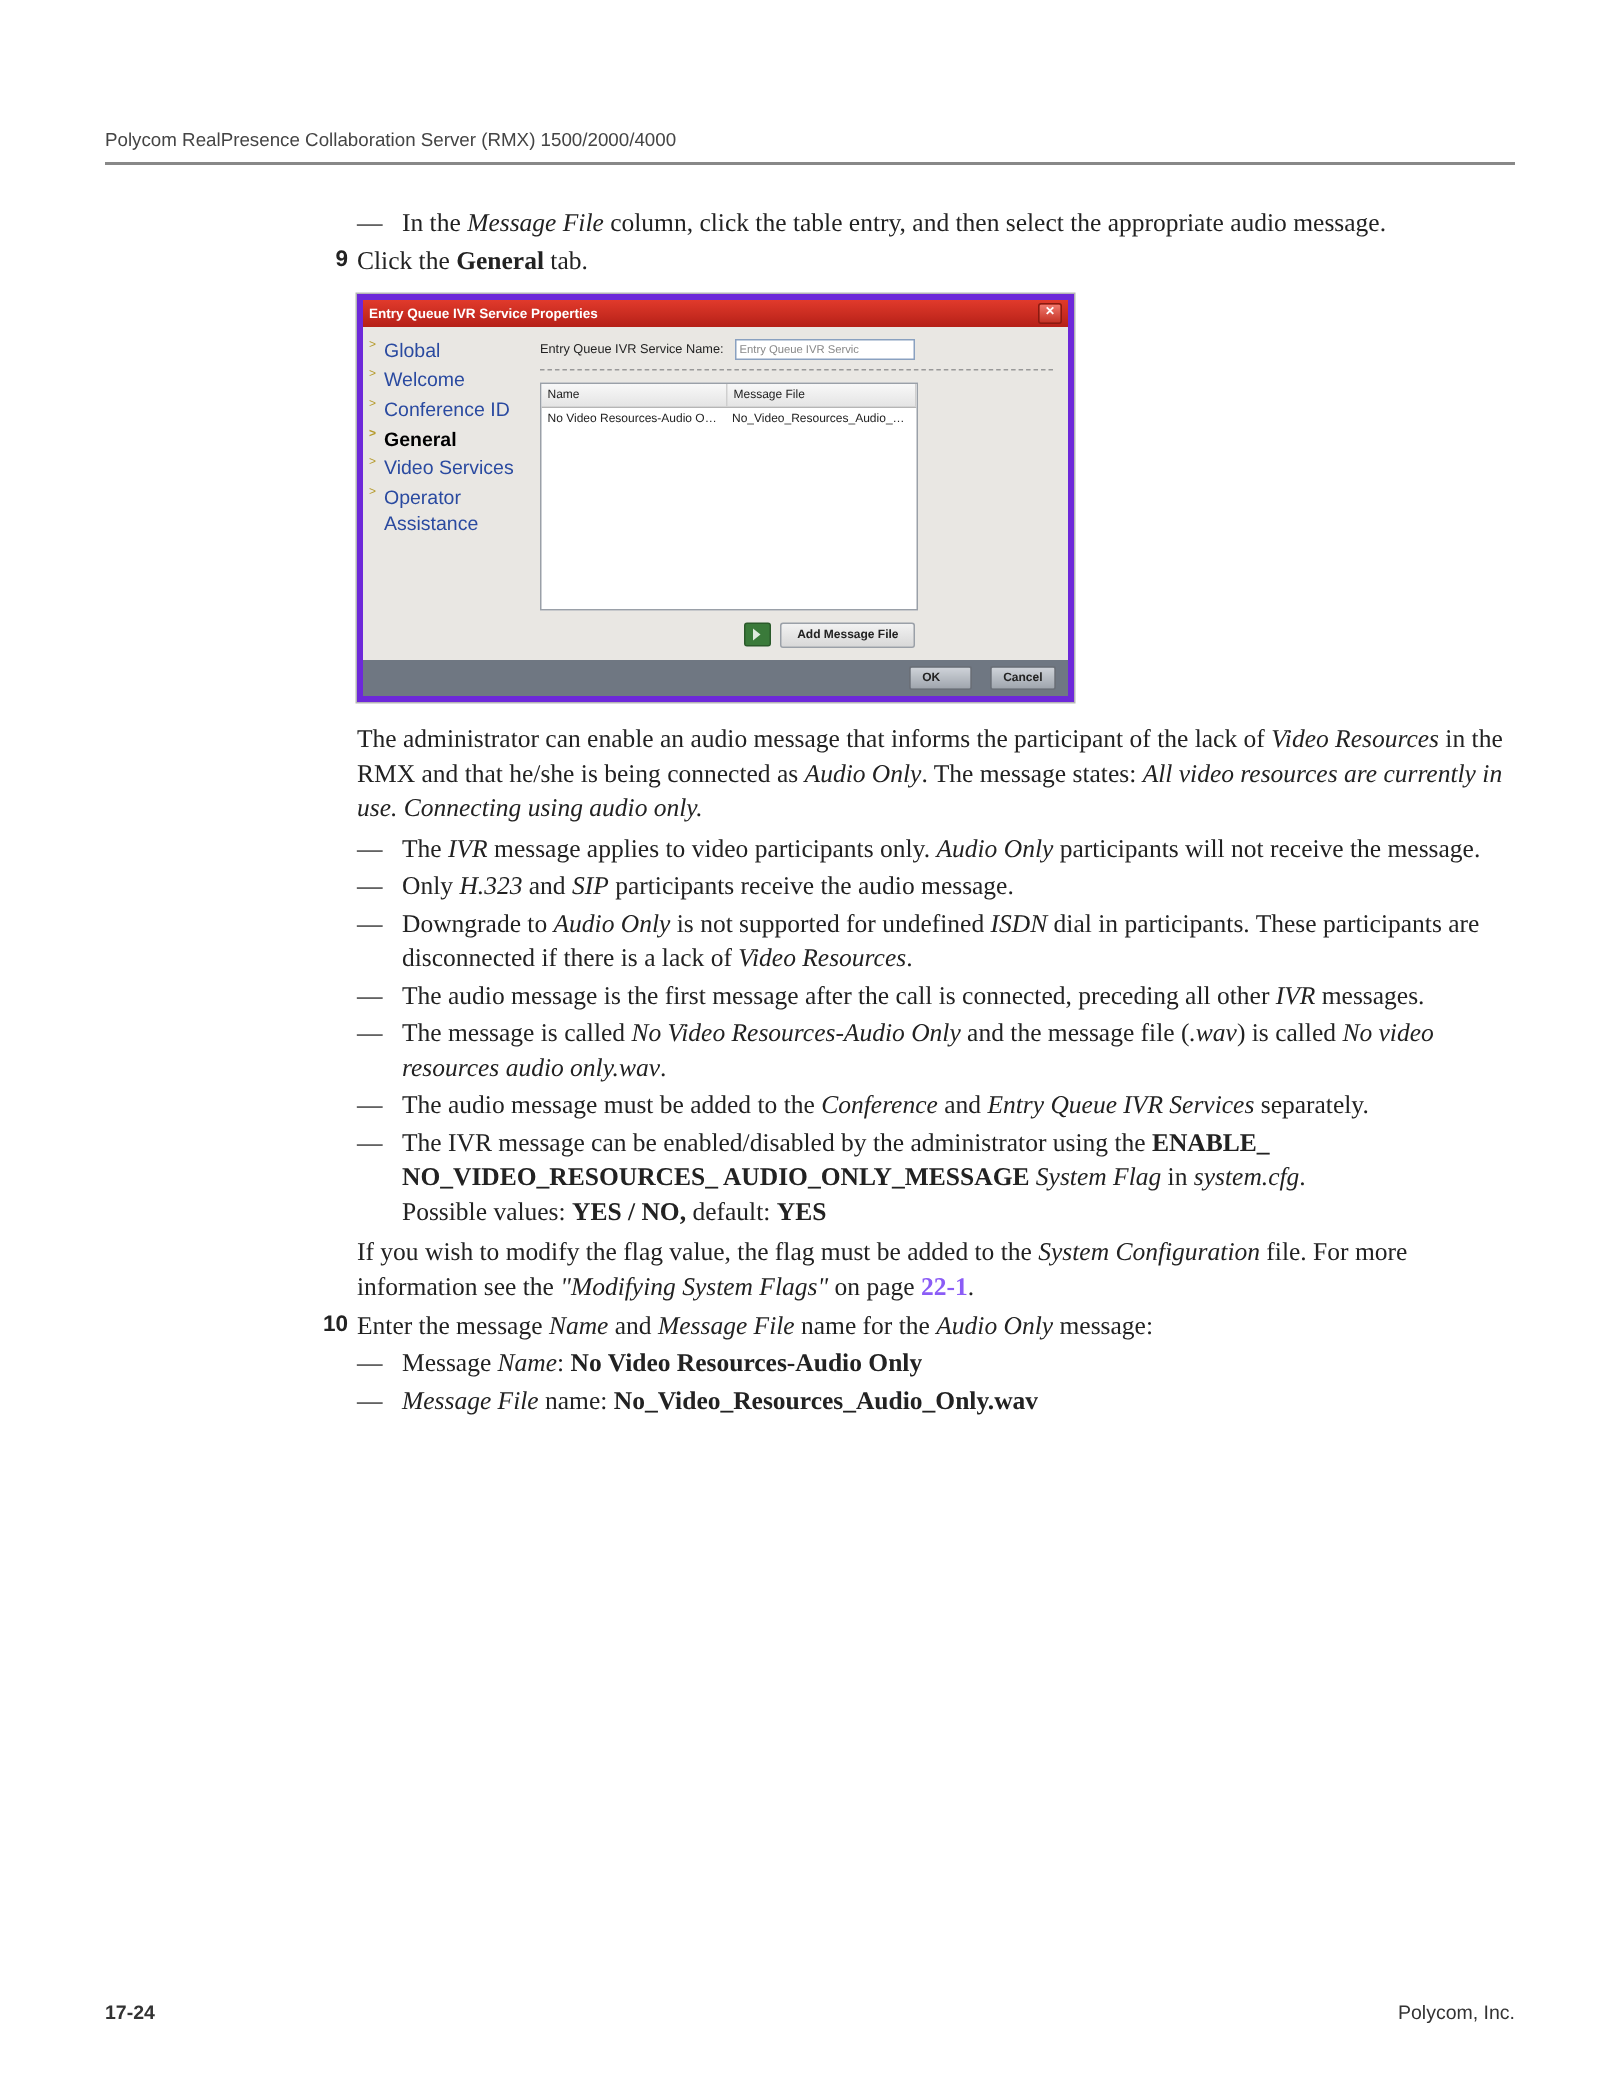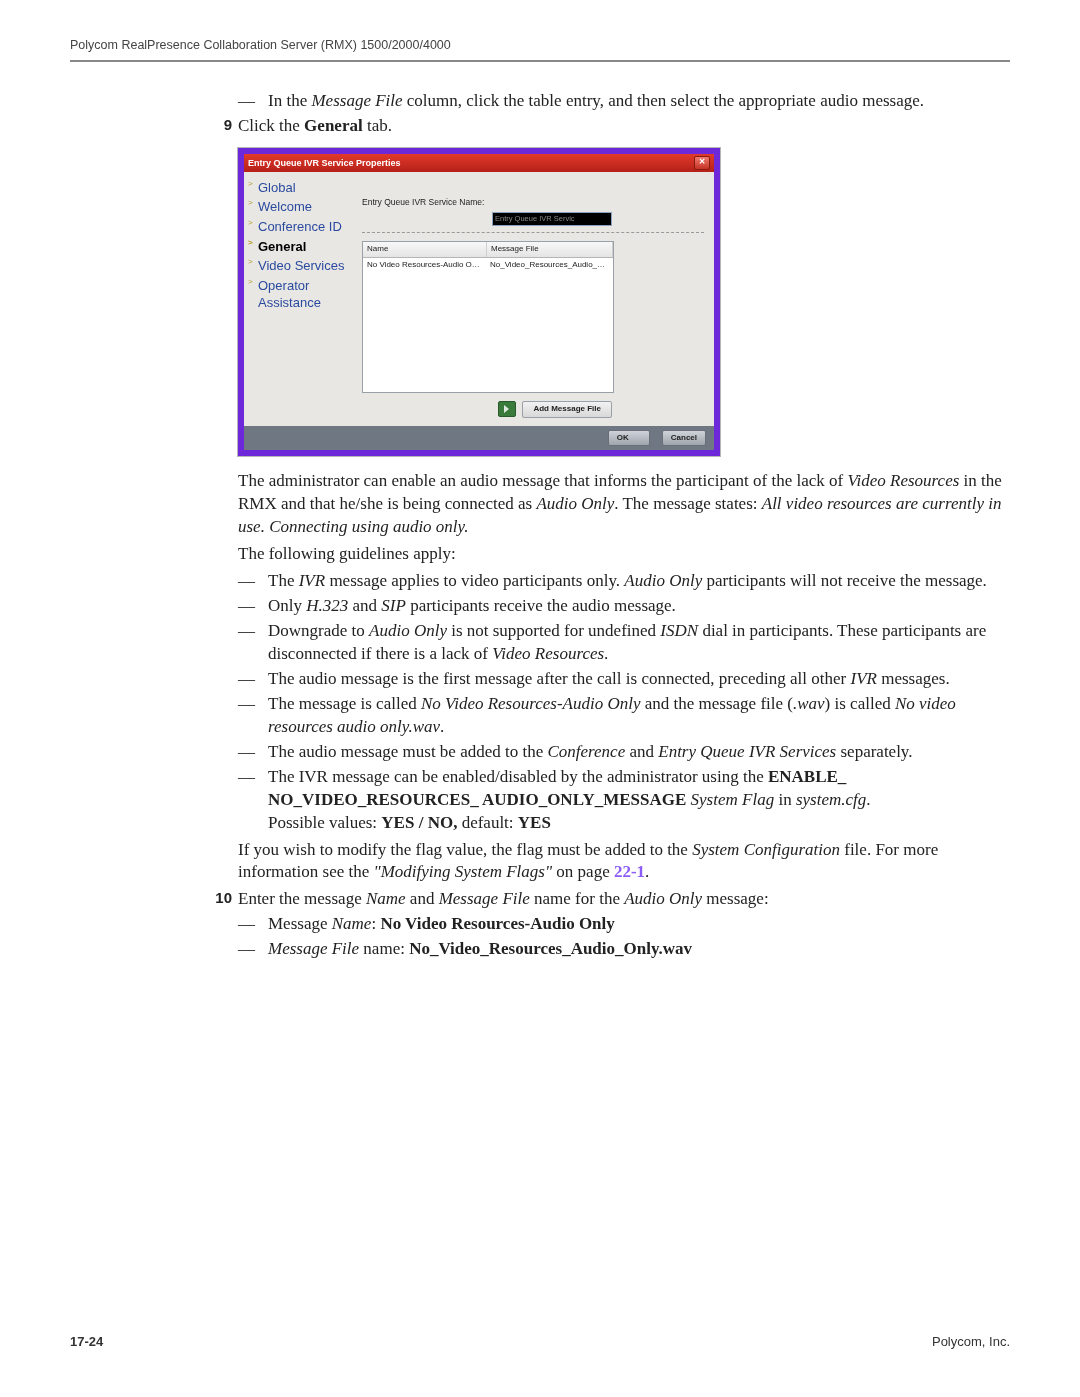--- a/index.html
+++ b/index.html
@@ -8,21 +8,21 @@
     background: #fff;
     font-family: "Palatino Linotype", "Book Antiqua", Palatino, Georgia, serif;
     color: #222;
   }
   .page {
     width: 1080px;
     min-height: 1397px;
     margin: 0 auto;
     position: relative;
     box-sizing: border-box;
-    padding: 38px 70px 0 70px;
+    padding: 86px 70px 0 70px;
   }
   .running-head {
     font-family: Arial, Helvetica, sans-serif;
     font-size: 12.5px;
     color: #444;
     margin-bottom: 8px;
   }
   .rule {
     border: none;
     border-top: 2px solid #888;
@@ -69,21 +69,21 @@
 
   
   .dialog-wrap {
     margin: 10px 0 14px 0;
   }
   .dialog {
     width: 470px;
     font-family: "Segoe UI", Tahoma, Arial, sans-serif;
     font-size: 9px;
     color: #222;
-    border: 6px solid #6d28d9;
+    border: 4px solid #6d28d9;
     background: #e9e7e3;
     box-shadow: 0 0 0 1px #b5b5b5;
   }
   .dlg-title {
     background: linear-gradient(#e13a2b, #b52018);
     color: #fff;
     font-size: 9px;
     font-weight: bold;
     padding: 2px 4px;
     display: flex;
@@ -138,28 +138,27 @@
     margin-bottom: 4px;
   }
   .dlg-field-row .lbl {
     width: 130px;
     font-size: 8.5px;
   }
   .dlg-input {
     width: 120px;
     height: 14px;
     border: 1px solid #8aa1c0;
-    background: #000000;
+    background: #ffffff;
     font-size: 7.5px;
     color: #888;
     padding: 0 2px;
     box-sizing: border-box;
     display: flex;
     align-items: center;
-    margin-top: 32px;
   }
   .dlg-divider {
     border: none;
     border-top: 1px dashed #999;
     margin: 6px 0 8px 0;
   }
   .dlg-table {
     width: 250px;
     border: 1px solid #9aa0a8;
     background: #fff;
@@ -319,21 +318,20 @@
           <div class="dlg-btn">OK</div>
           <div class="dlg-btn">Cancel</div>
         </div>
       </div>
     </div>
 
     <div class="para">
       <span>The administrator can enable an audio message that informs the participant of the lack of </span><span class="italic">Video Resources</span><span> in the RMX and that he/she is being connected as </span><span class="italic">Audio Only</span><span>. The message states: </span><span class="italic">All video resources are currently in use. Connecting using audio only.</span>
     </div>
 
-    <div class="para">The following guidelines apply:</div>
 
     <div class="sub-list">
 
       <div class="dash-item">
         <div class="dash">—</div>
         <div class="txt">
           <span>The </span><span class="italic">IVR</span><span> message applies to video participants only. </span><span class="italic">Audio Only</span><span> participants will not receive the message.</span>
         </div>
       </div>
 

